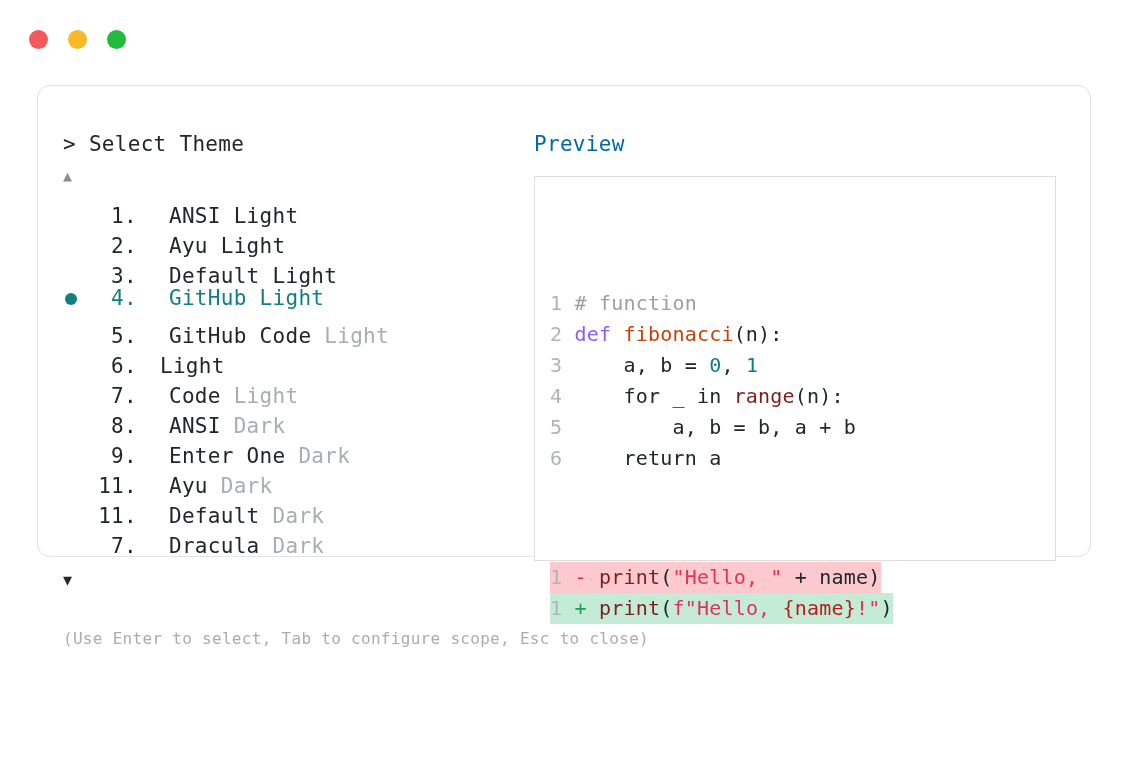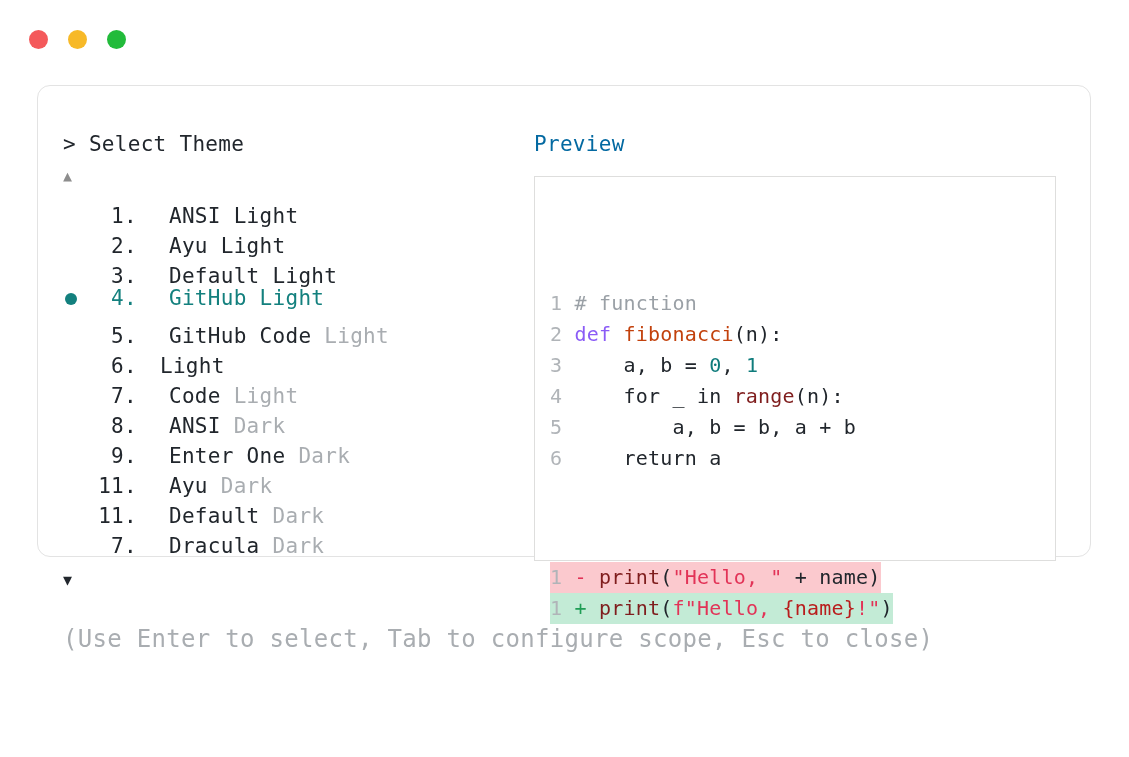--- a/index.html
+++ b/index.html
@@ -140,21 +140,21 @@
   .theme-row.selected .idx-dot,
   .theme-row.selected .tname,
   .theme-row.selected .tvariant {
     color: #13807e;
   }
 
   .hint {
     position: absolute;
     left: 25px;
     top: 540px;
-    font-size: 24px;
+    font-size: 16px;
     line-height: 26px;
     color: #a9adb1;
     letter-spacing: 0.3px;
     white-space: pre;
   }
 
   
   .right-col {
     position: absolute;
     left: 496px;

